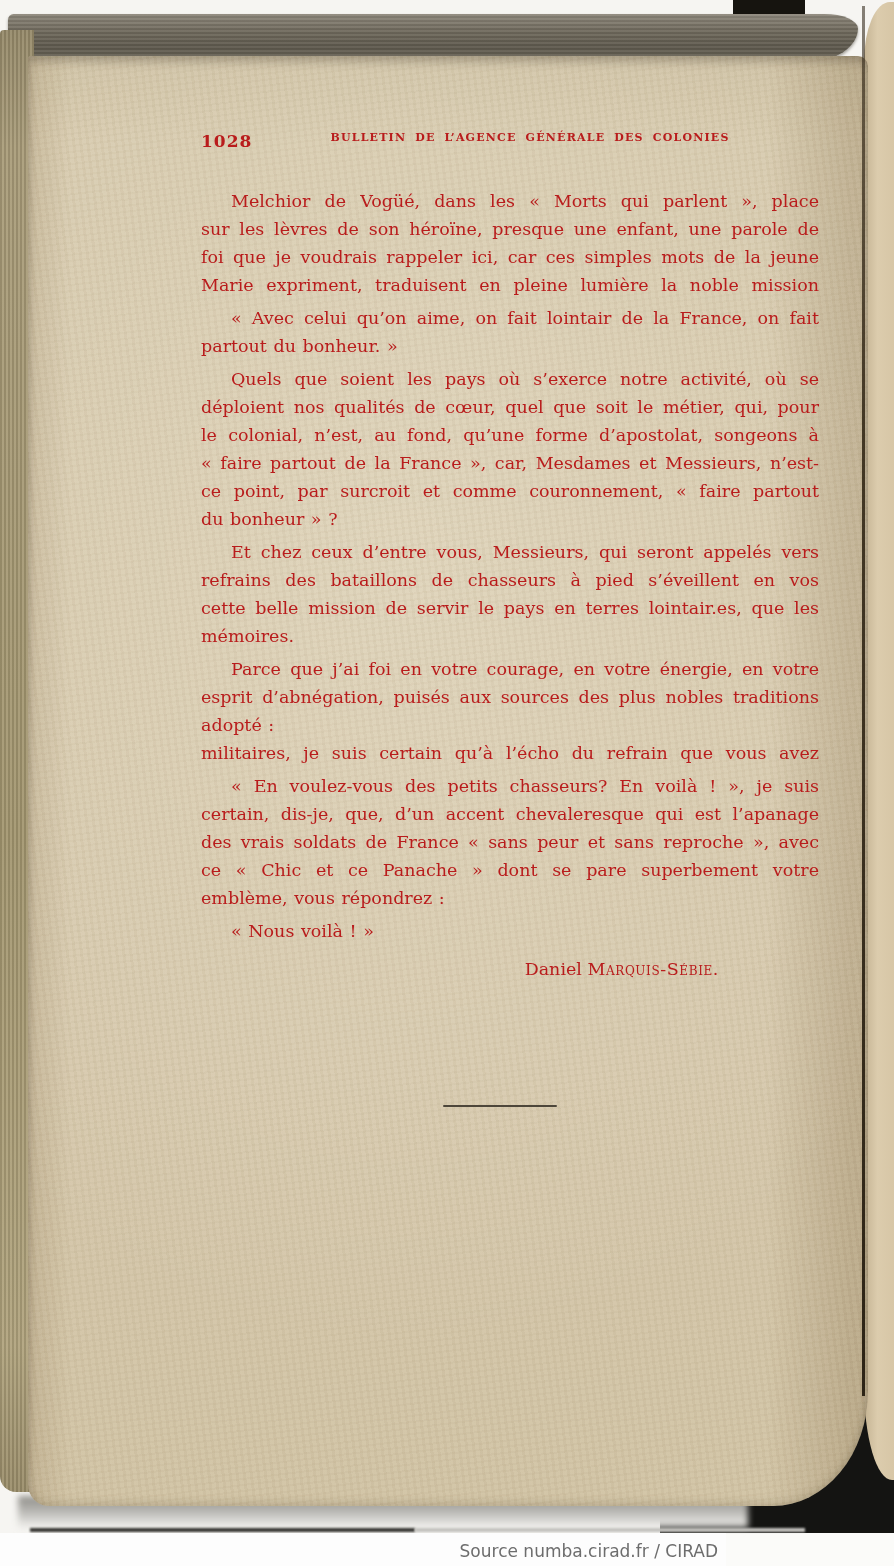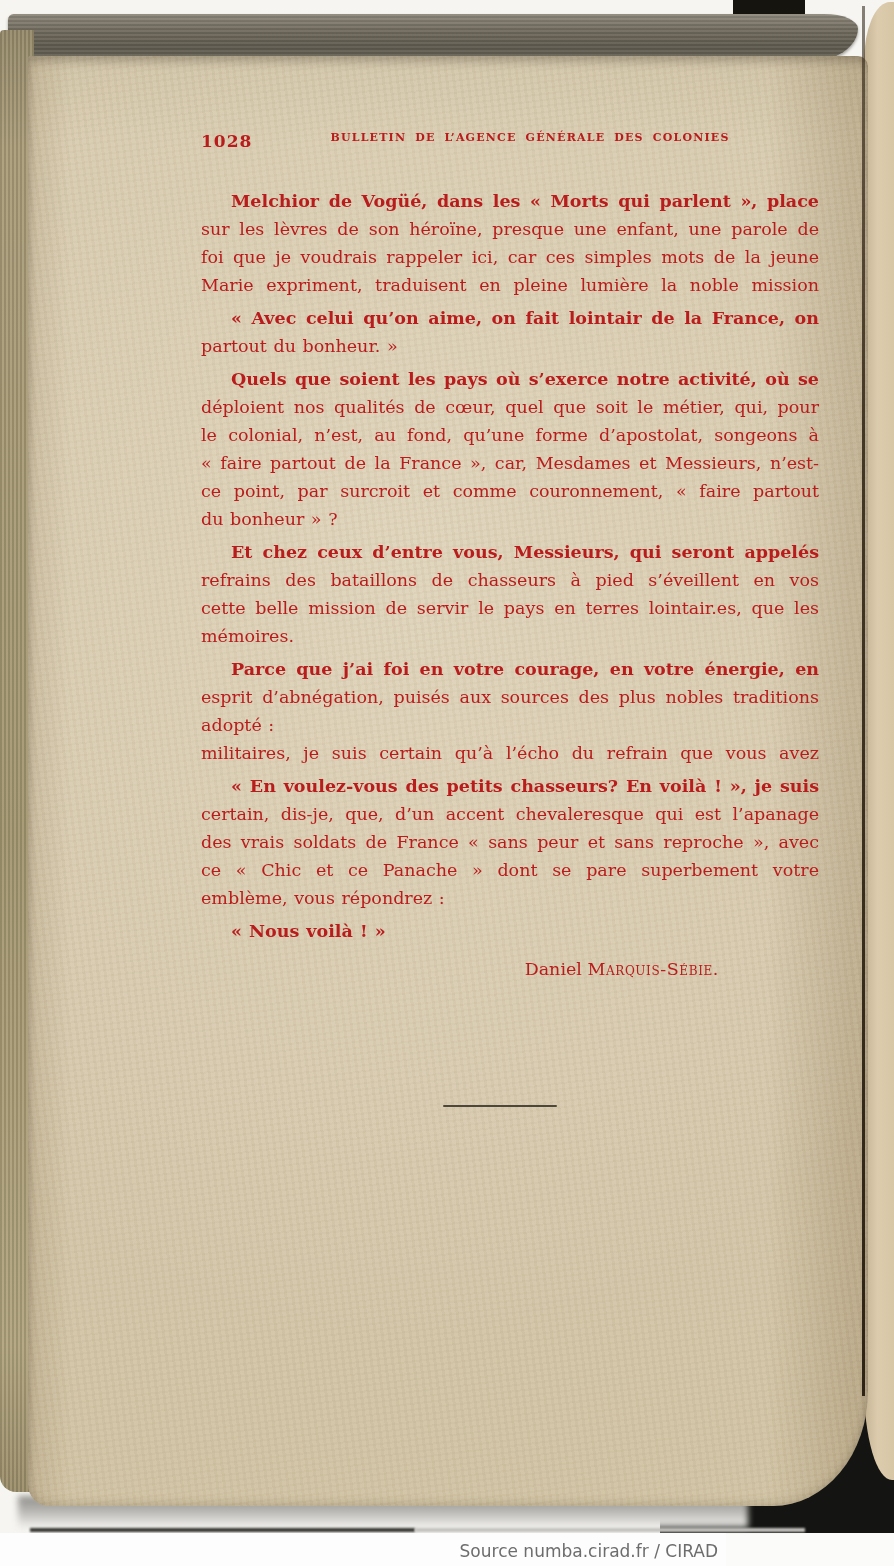--- a/index.html
+++ b/index.html
@@ -64,21 +64,21 @@
   .hdr{position:relative;height:20px;}
   .hdr .pgnum{position:absolute;left:0;top:0;font-size:17px;font-weight:600;letter-spacing:1px;}
   .hdr .title{text-align:center;font-size:11px;font-weight:700;letter-spacing:1.2px;word-spacing:4px;padding-left:40px;}
 
   #text-block{margin-top:36px;}
   .para{margin:5px 0 0;}
   .para:first-child{margin-top:0;}
   .line{height:28px;line-height:28px;font-size:17.5px;
         text-align:justify;text-align-last:justify;overflow:hidden;
         word-spacing:1px;}
-  .line.first{text-indent:30px;font-weight:bold;}
+  .line.first{text-indent:30px;}
   .line.plast{text-align-last:left;}
 
   .signature{margin-top:10px;text-align:right;padding-right:100px;font-size:17.5px;height:28px;line-height:28px;}
   .sig-name{font-variant:small-caps;letter-spacing:.6px;}
 
   .rule{position:absolute;left:443px;top:1105px;width:114px;height:2px;background:#4d463a;z-index:6;border-radius:1px;}
 
   
   #attribution{position:absolute;left:0;top:1533px;width:726px;height:33px;background:#fdfdfd;z-index:8;
                font-family:"DejaVu Sans","Liberation Sans",sans-serif;

